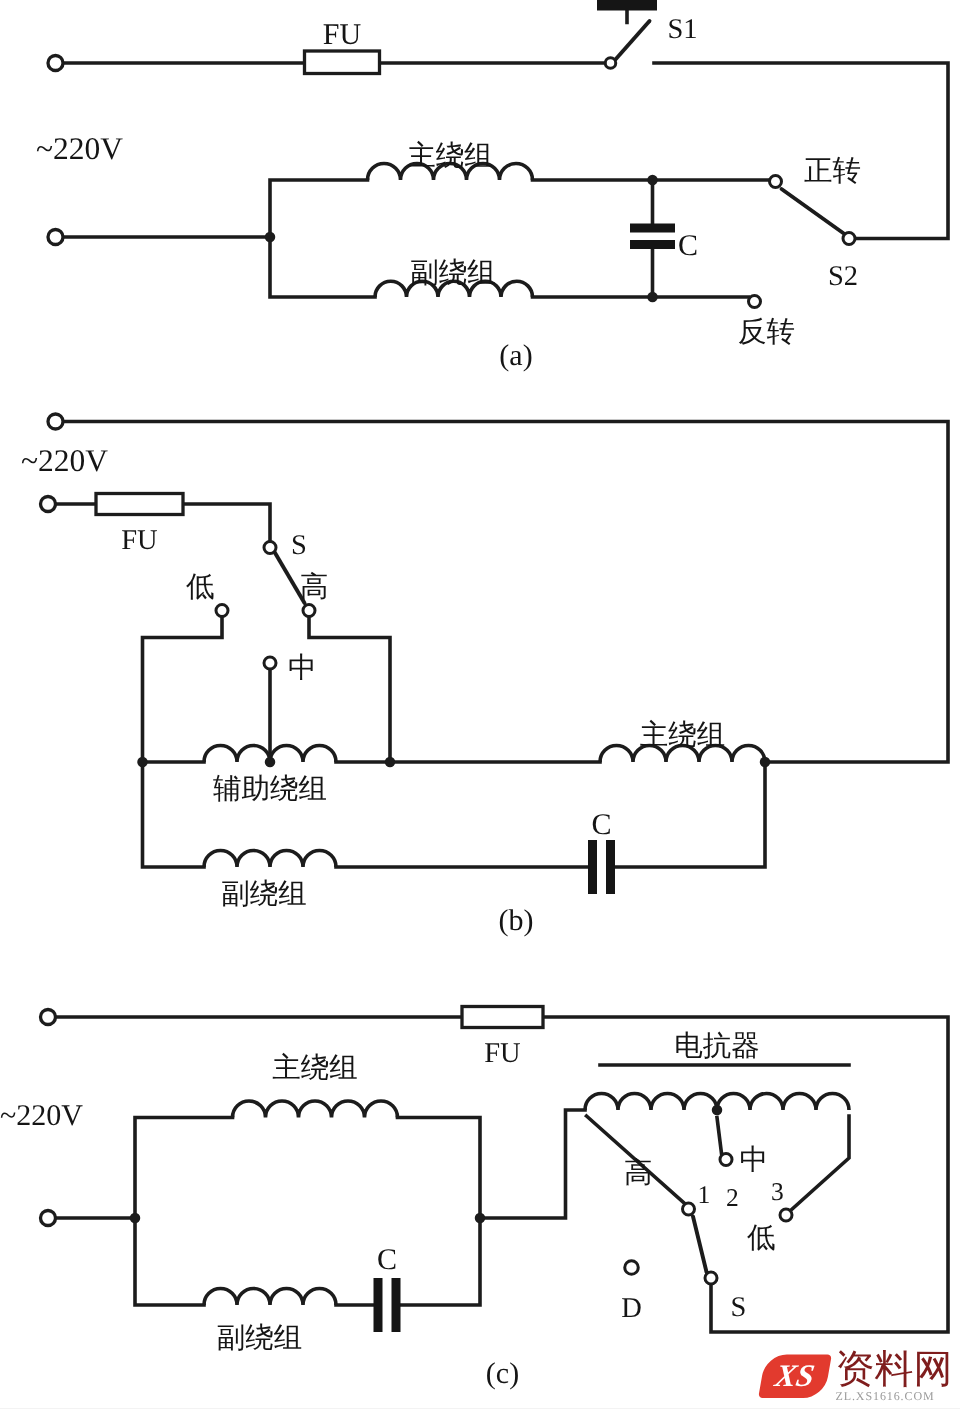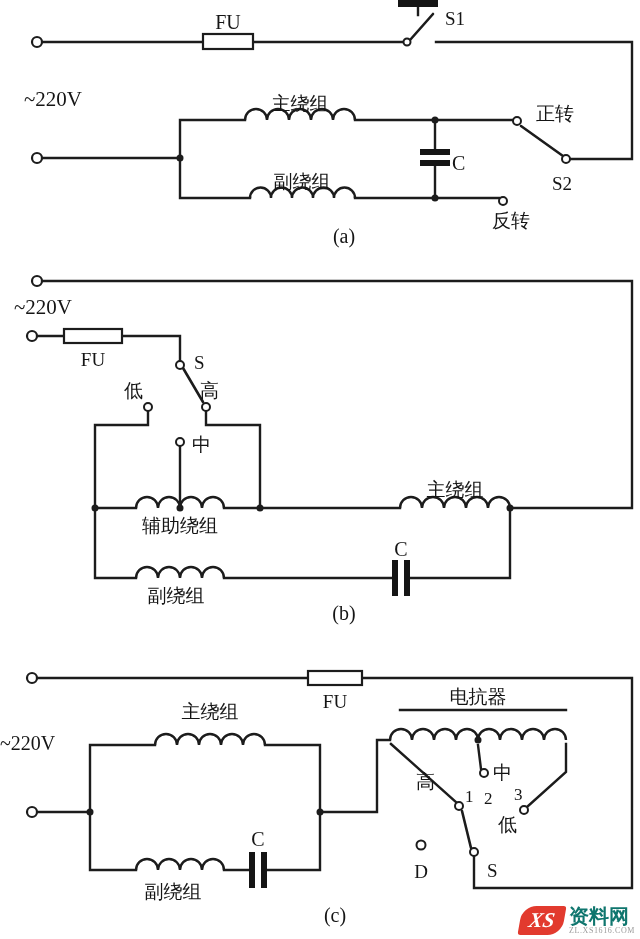--- a/index.html
+++ b/index.html
@@ -13,21 +13,21 @@
   .term{fill:#ffffff;stroke:#1c1c1c;stroke-width:2.2;}
   .contact{fill:#ffffff;stroke:#1c1c1c;stroke-width:2;}
   .dot{fill:#1c1c1c;stroke:none;}
   .plate{fill:#151515;stroke:none;}
   .fuse{fill:#ffffff;stroke:#1c1c1c;stroke-width:2.2;}
   .wm{position:absolute;right:5px;bottom:4px;display:flex;align-items:center;gap:5px;}
   .wm-logo{display:inline-block;background:#e23a2e;color:#fff;font-style:italic;font-weight:bold;
            font-size:21px;line-height:1;padding:4px 9px;border-radius:14px 3px 14px 3px;
            transform:skewX(-10deg);}
   .wm-col{display:flex;flex-direction:column;line-height:1.05;}
-  .wm-name{color:#0f766e;font-size:20px;font-weight:bold;}
+  .wm-name{color:#7f1d1d;font-size:26px;font-weight:normal;}
   .wm-url{color:#9a9a9a;font-size:8px;letter-spacing:.6px;font-family:Liberation Serif, serif;}
 </style>
 </head>
 <body>
 
 <div class="page">
 <svg width="640" height="939" viewBox="0 0 640 939">
 
   <g>
     <path class="wire" d="M42 42H203 M253 42H404 M436 42H632 M632 42V159 M632 159H570

